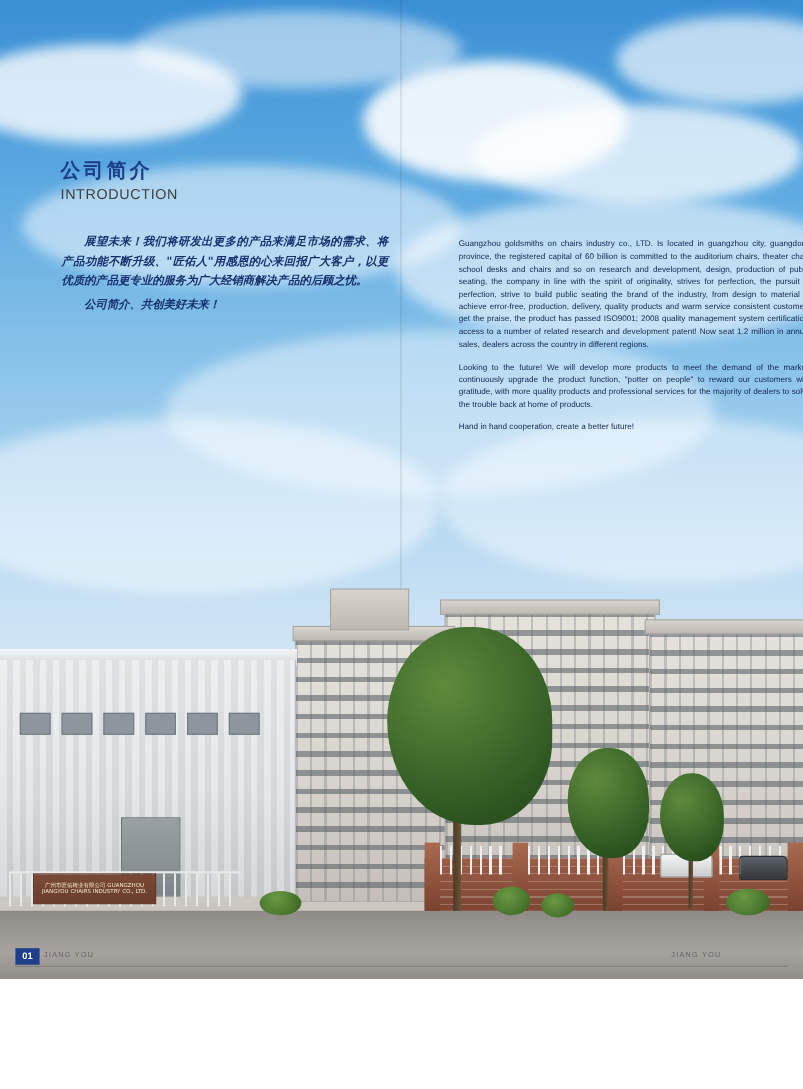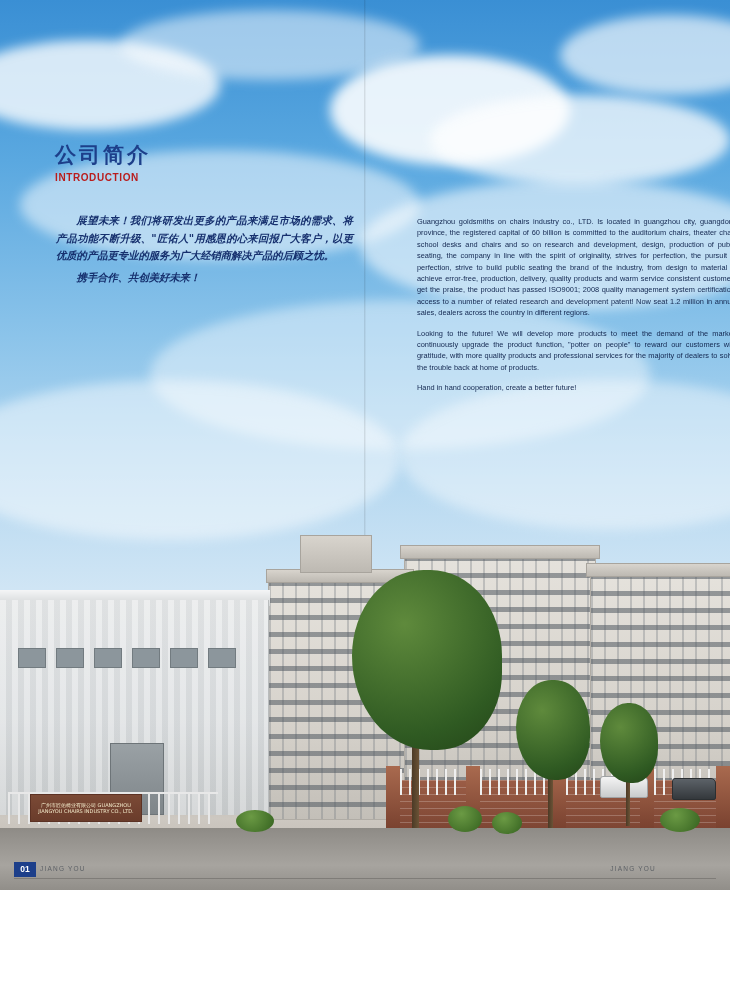--- a/index.html
+++ b/index.html
@@ -60,32 +60,32 @@
   }
 
   
   .heading {
     position: absolute;
     left: 55px;
     top: 145px;
     width: 300px;
   }
   .heading .cn {
-    font-family: Liberation Mono, monospace;
-    font-size: 21px;
+    font-family: Liberation Serif, serif;
+    font-size: 18px;
     font-weight: bold;
     color: #1d3f8a;
     letter-spacing: 3px;
     line-height: 1.15;
     margin: 0;
   }
   .heading .en {
-    font-size: 10px;
-    font-weight: bold;
-    color: #b91c1c;
+    font-size: 13px;
+    font-weight: normal;
+    color: #404040;
     letter-spacing: 0.6px;
     margin: 3px 0 0 0;
   }
 
   
   .cn-body {
     position: absolute;
     left: 56px;
     top: 212px;
     width: 297px;
@@ -352,21 +352,21 @@
 
   <div class="gutter"></div>
 
   <div class="heading">
     <div class="cn">公司简介</div>
     <div class="en">INTRODUCTION</div>
   </div>
 
   <div class="cn-body">
     <p>展望未来！我们将研发出更多的产品来满足市场的需求、将产品功能不断升级、"匠佑人"用感恩的心来回报广大客户，以更优质的产品更专业的服务为广大经销商解决产品的后顾之忧。</p>
-    <p>携手合作、共创美好未来！</p>
+    <p>公司简介、共创美好未来！</p>
   </div>
 
   <div class="en-body">
     <p>Guangzhou goldsmiths on chairs industry co., LTD. Is located in guangzhou city, guangdong province, the registered capital of 60 billion is committed to the auditorium chairs, theater chair, school desks and chairs and so on research and development, design, production of public seating, the company in line with the spirit of originality, strives for perfection, the pursuit of perfection, strive to build public seating the brand of the industry, from design to material to achieve error-free, production, delivery, quality products and warm service consistent customers get the praise, the product has passed ISO9001; 2008 quality management system certification, access to a number of related research and development patent! Now seat 1.2 million in annual sales, dealers across the country in different regions.</p>
     <p>Looking to the future! We will develop more products to meet the demand of the market, continuously upgrade the product function, "potter on people" to reward our customers with gratitude, with more quality products and professional services for the majority of dealers to solve the trouble back at home of products.</p>
     <p>Hand in hand cooperation, create a better future!</p>
   </div>
 
   <div class="photo">
 

